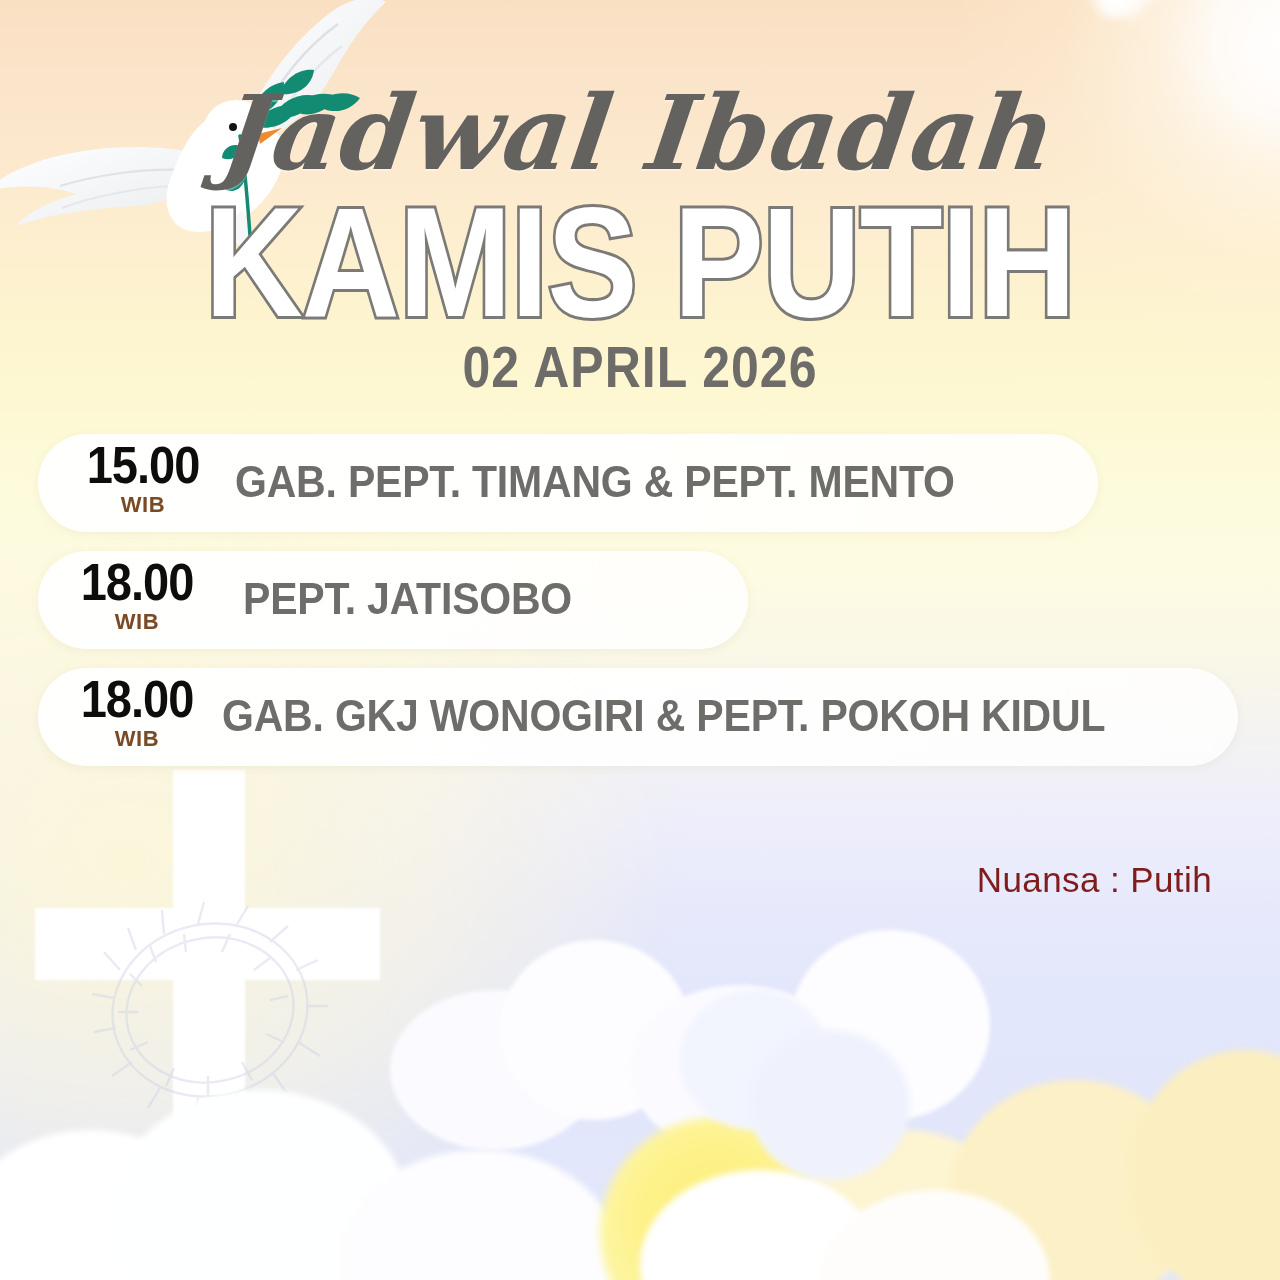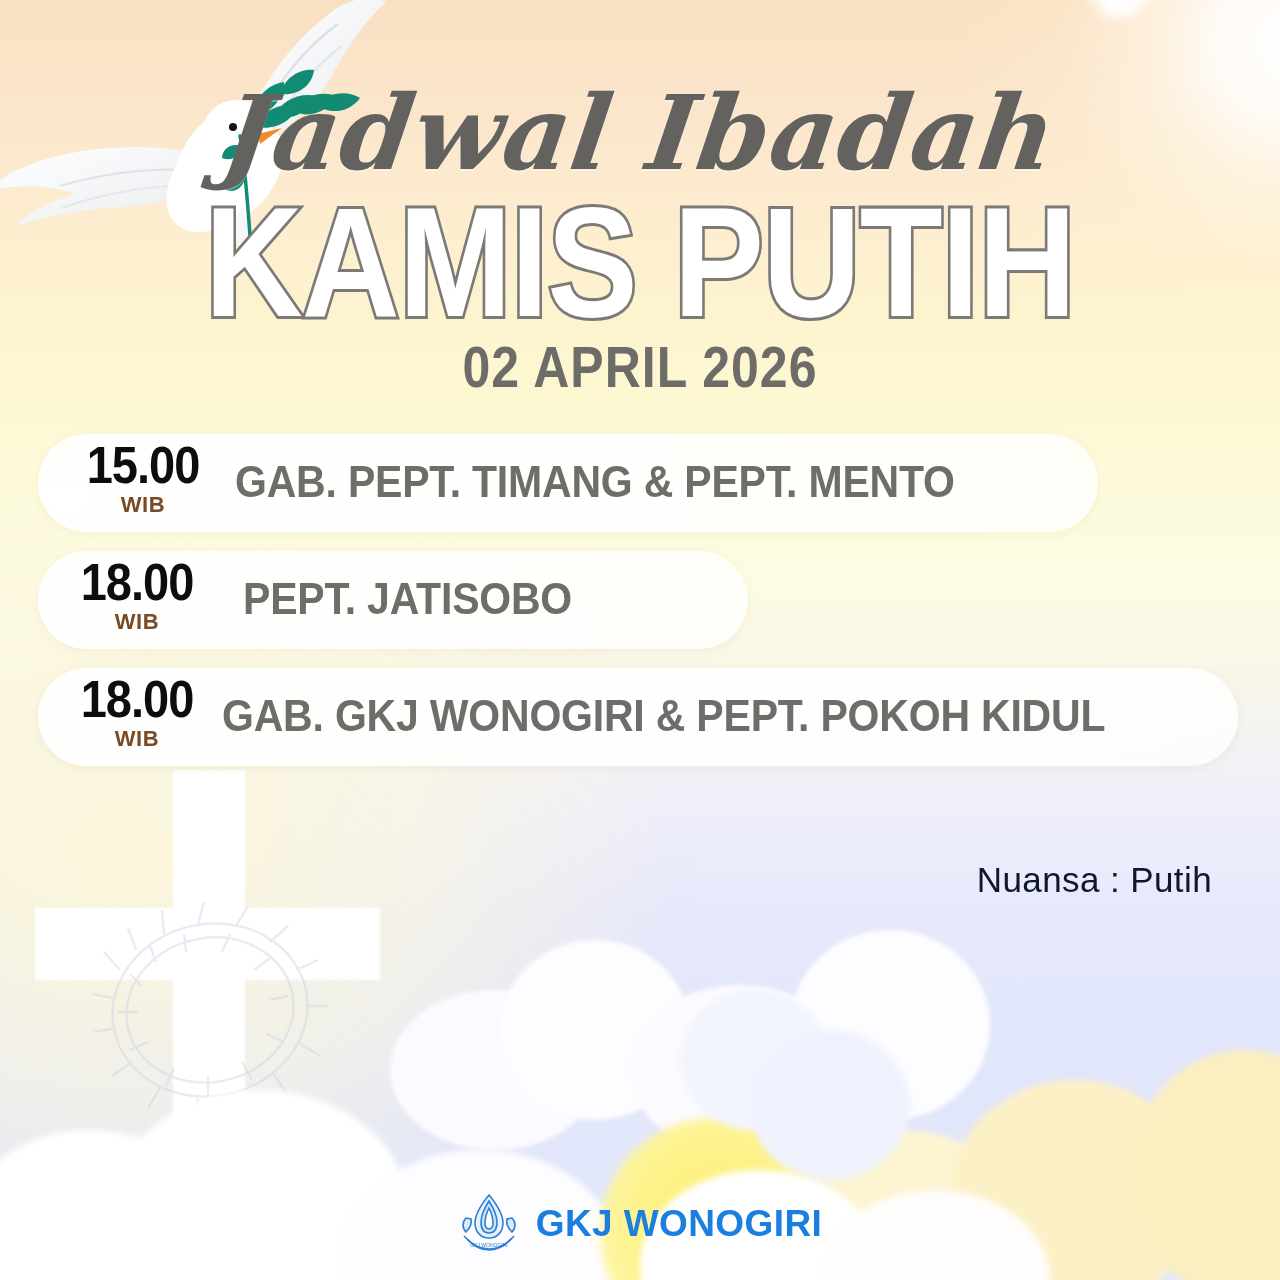--- a/index.html
+++ b/index.html
@@ -137,21 +137,21 @@
   .row.r2 .evt{left:243px;}
   .row.r3 .evt{left:222px;}
   .row.r2 .time-block{left:72px;}
   .row.r3 .time-block{left:72px;}
 
   
   .nuansa{
     position:absolute;right:68px;top:860px;
     font-family:"Liberation Sans", sans-serif;
     font-weight:400;font-size:35px;
-    color:#0f172a;letter-spacing:.4px;
+    color:#7f1d1d;letter-spacing:.4px;
     z-index:8;
   }
 
   
   .footer{
     position:absolute;left:0;right:0;top:1192px;
     display:flex;align-items:center;justify-content:center;gap:16px;
     z-index:9;
   }
   .logo{width:62px;height:64px;flex:0 0 auto;}
@@ -297,29 +297,14 @@
         <div class="time">18.00</div>
         <div class="wib">WIB</div>
       </div>
       <div class="evt">GAB. GKJ WONOGIRI &amp; PEPT. POKOH KIDUL</div>
     </div>
 
   </div>
 
   <div class="nuansa">Nuansa : Putih</div>
 
-  <div class="footer">
-    <svg class="logo" viewBox="0 0 62 64">
-      <g fill="none" stroke="#2f7fd4" stroke-width="1.6">
-        <path d="M31 3 C22 14 17 23 17 31 C17 40 23 46 31 46 C39 46 45 40 45 31 C45 23 40 14 31 3Z" fill="#e8f2fc"></path>
-        <path d="M31 9 C26 17 23 24 23 30 C23 37 26 41 31 41 C36 41 39 37 39 30 C39 24 36 17 31 9Z" fill="#cfe4f8"></path>
-        <path d="M31 16 C28 22 27 27 27 31 C27 35 29 37 31 37 C33 37 35 35 35 31 C35 27 34 22 31 16Z" fill="#ffffff"></path>
-        <path d="M8 26 C4 30 4 36 8 40 C12 36 14 31 13 27Z" fill="#dbeafa"></path>
-        <path d="M54 26 C58 30 58 36 54 40 C50 36 48 31 49 27Z" fill="#dbeafa"></path>
-        <path d="M6 44 C14 53 22 57 31 57 C40 57 48 53 56 44"></path>
-        <path d="M9 47 C16 55 23 58 31 58 C39 58 46 55 53 47"></path>
-      </g>
-      <text x="31" y="55" font-family="Liberation Sans, sans-serif" font-size="5" fill="#2f7fd4" text-anchor="middle">GKJ WONOGIRI</text>
-    </svg>
-    <div class="brand">GKJ WONOGIRI</div>
-  </div>
 
 </div>
 
 </body></html>

